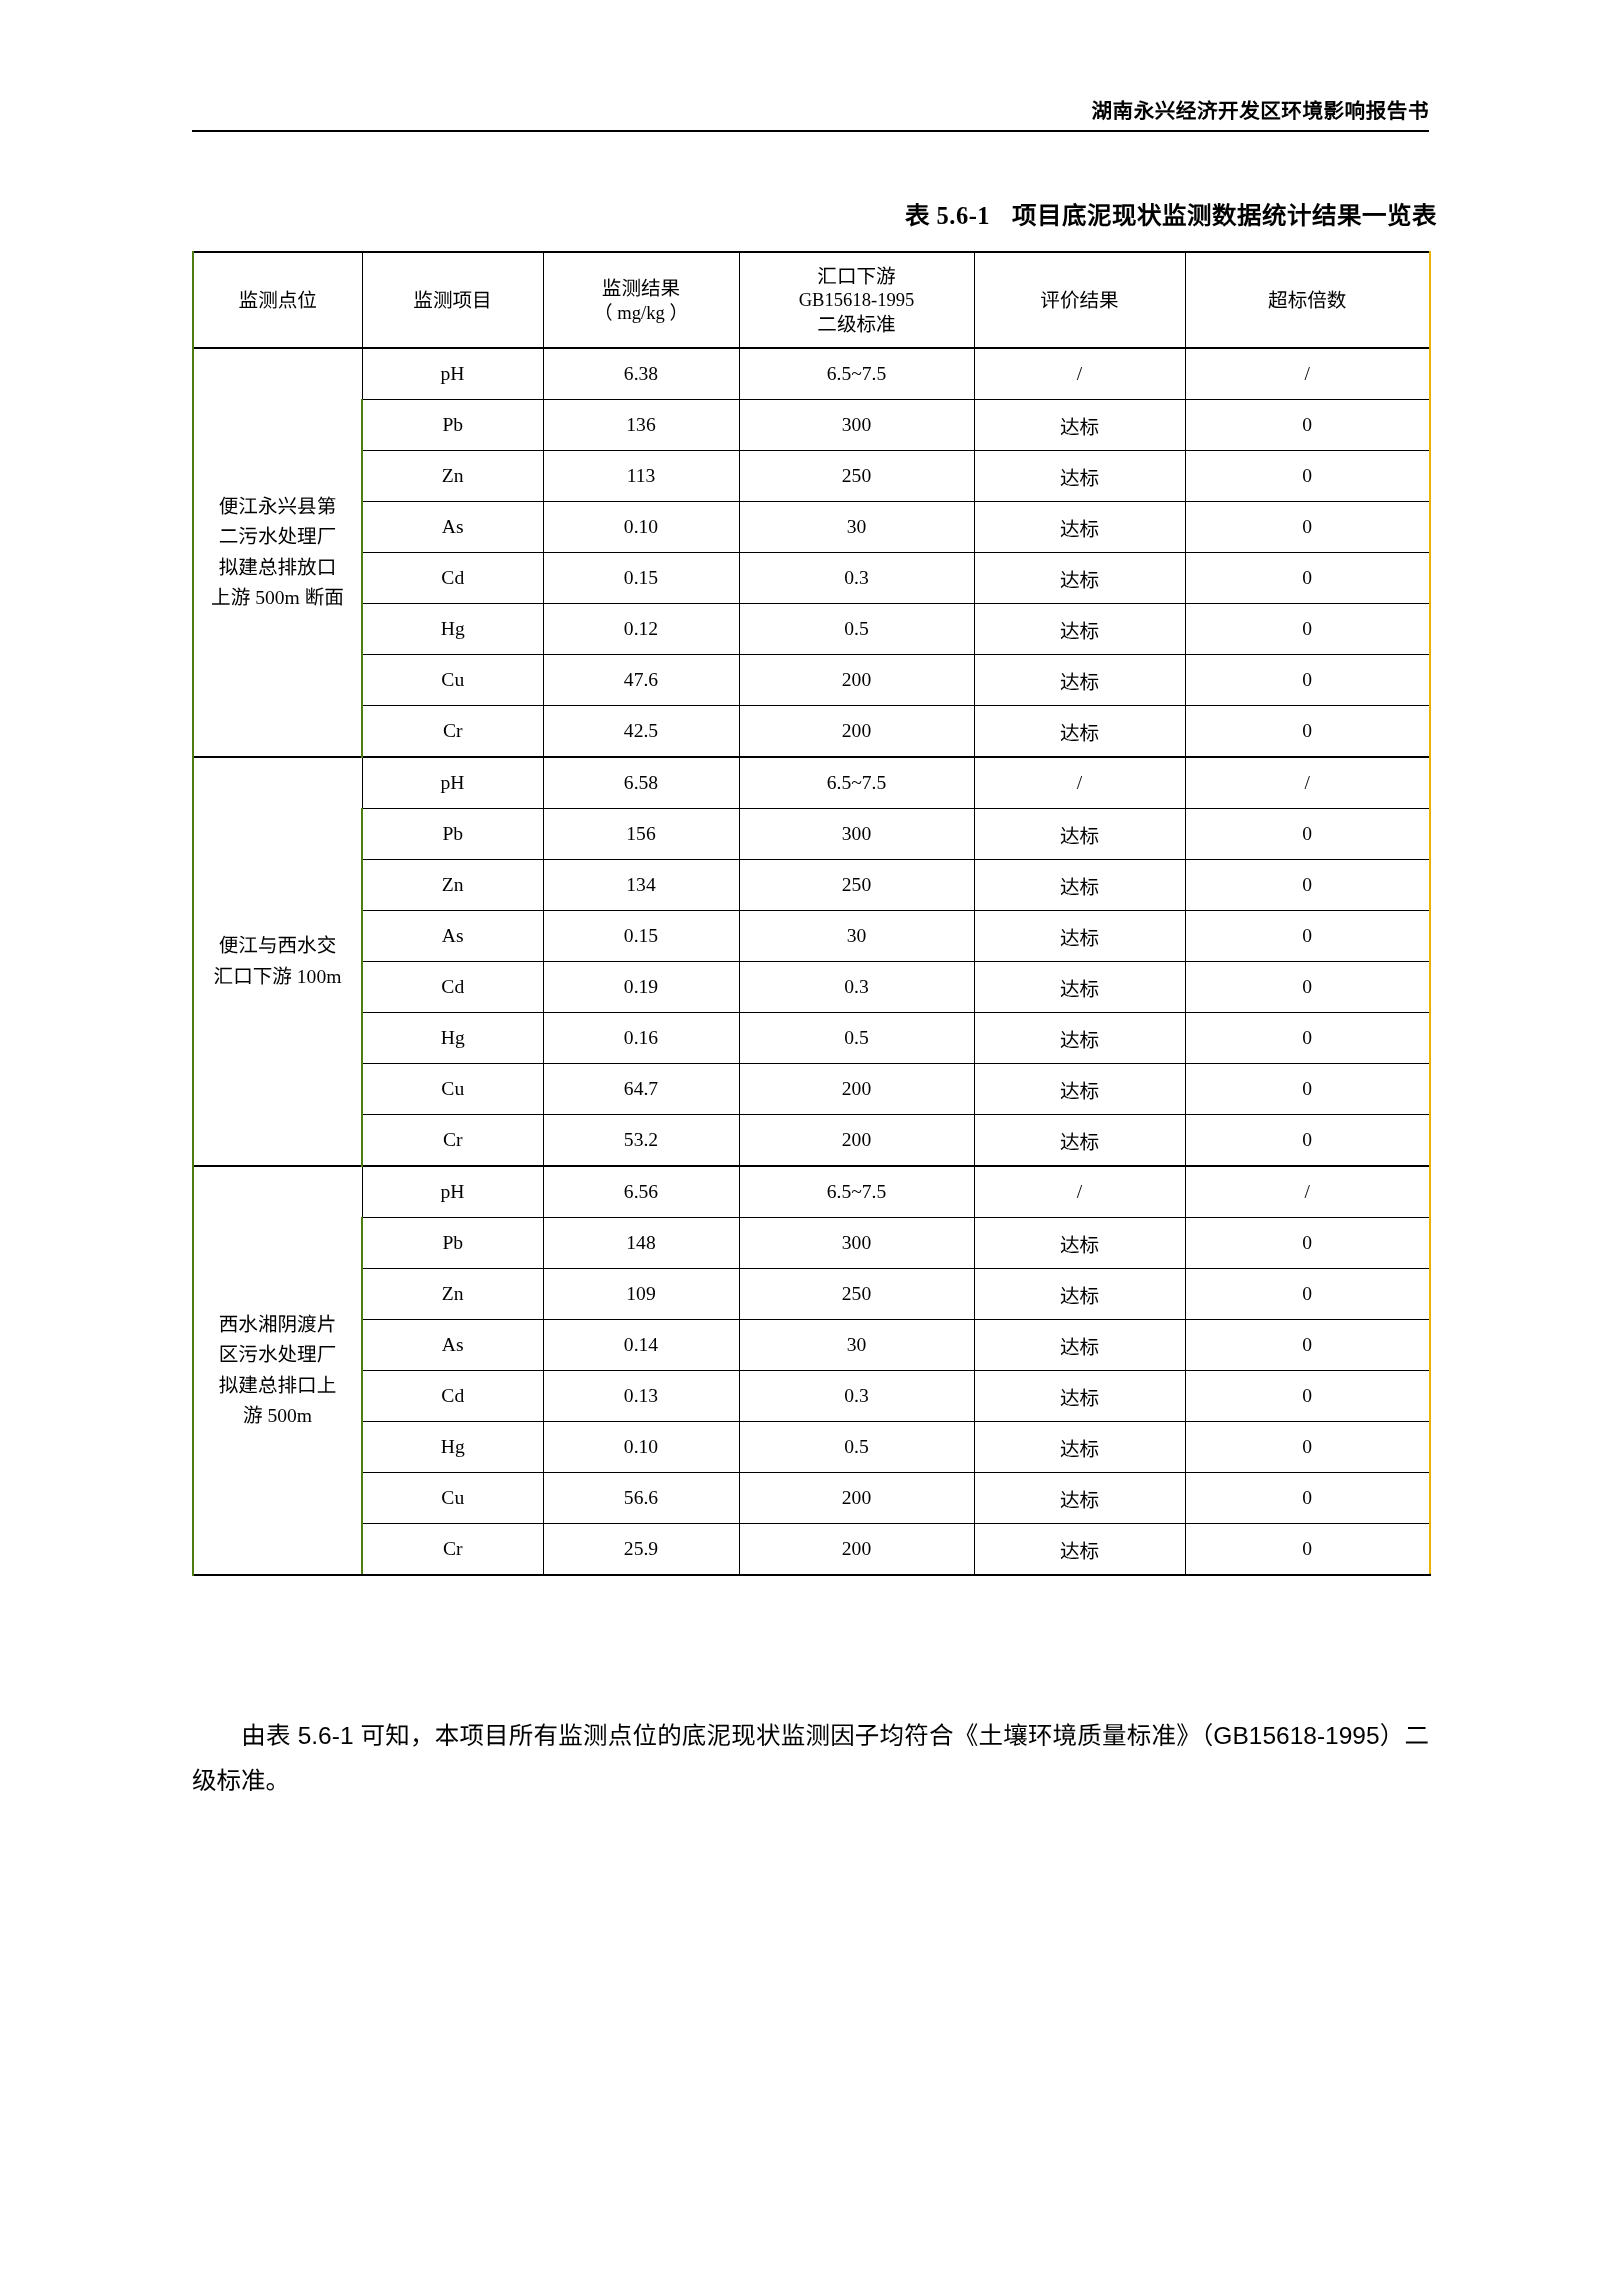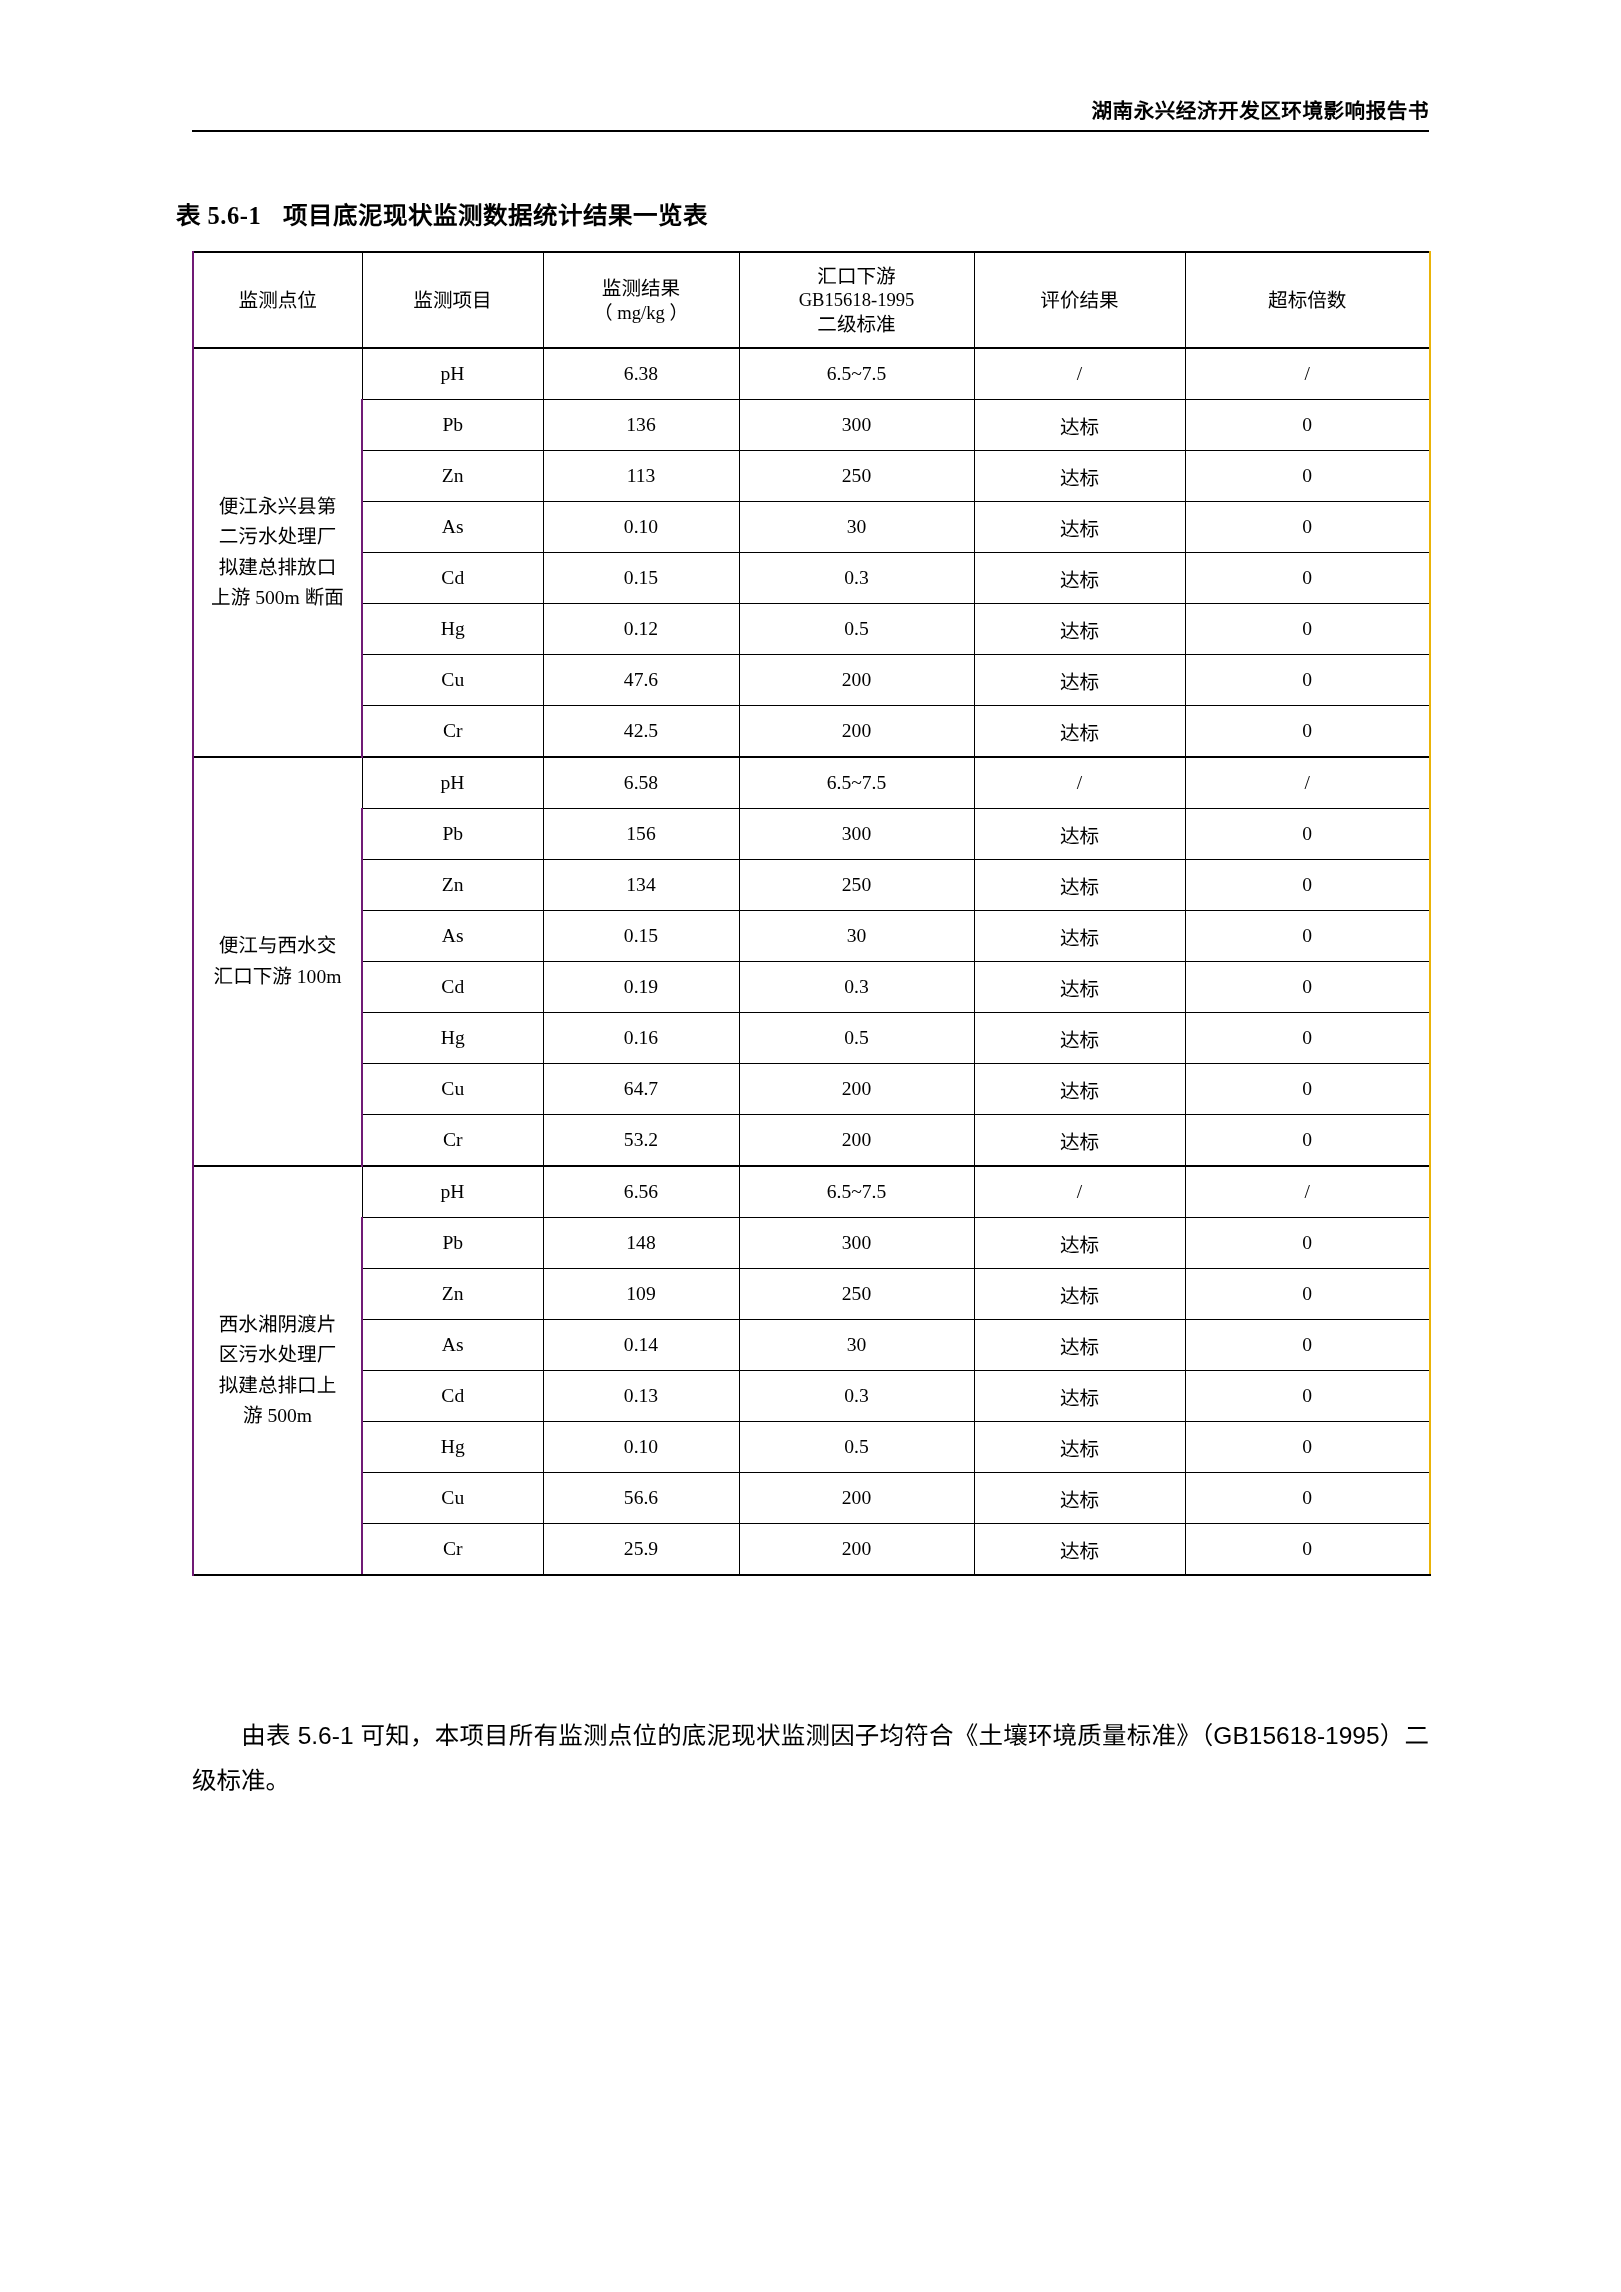--- a/index.html
+++ b/index.html
@@ -39,24 +39,24 @@
     left: 192px;
     top: 130px;
     width: 1237px;
     height: 0;
     border-top: 2px solid #000;
   }
 
   
   .table-caption {
     position: absolute;
-    left: 176px;
+    left: 200px;
     top: 196px;
     width: 1237px;
-    text-align: left;
+    text-align: right;
     font-size: 24.5px;
     font-weight: 700;
     font-family: "Liberation Sans", "DejaVu Sans", sans-serif;
     letter-spacing: 0.5px;
   }
   .table-caption .cap-num {
     font-family: "Liberation Serif", "DejaVu Serif", serif;
     font-weight: 700;
   }
 
@@ -111,21 +111,21 @@
     border-top: 2px solid #000;
   }
   td.site {
     border-right: 2px solid #000;
   }
   thead tr th {
     border-top: 2px solid #000;
   }
   thead tr th:first-child,
   tbody tr td:first-child {
-    border-left: 2px solid #701a75;
+    border-left: 2px solid #4d7c0f;
   }
   thead tr th:last-child,
   tbody tr td:last-child {
     border-right: 2px solid #eab308;
   }
   tbody tr:last-child td {
     border-bottom: 2px solid #000;
   }
   thead tr th {
     border-bottom: 2px solid #000;

